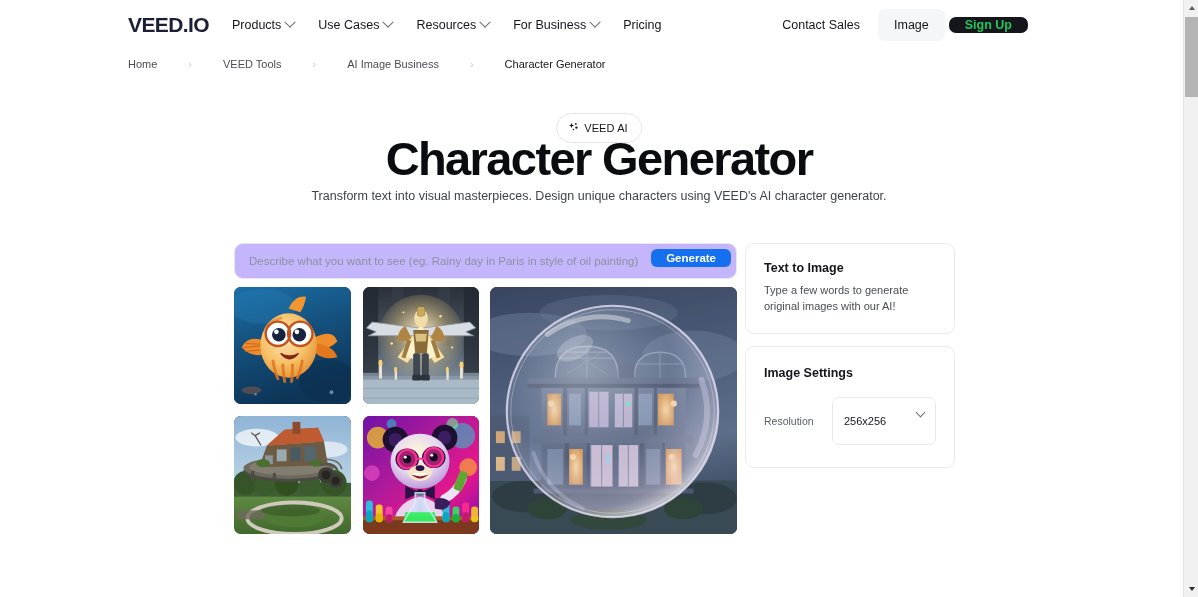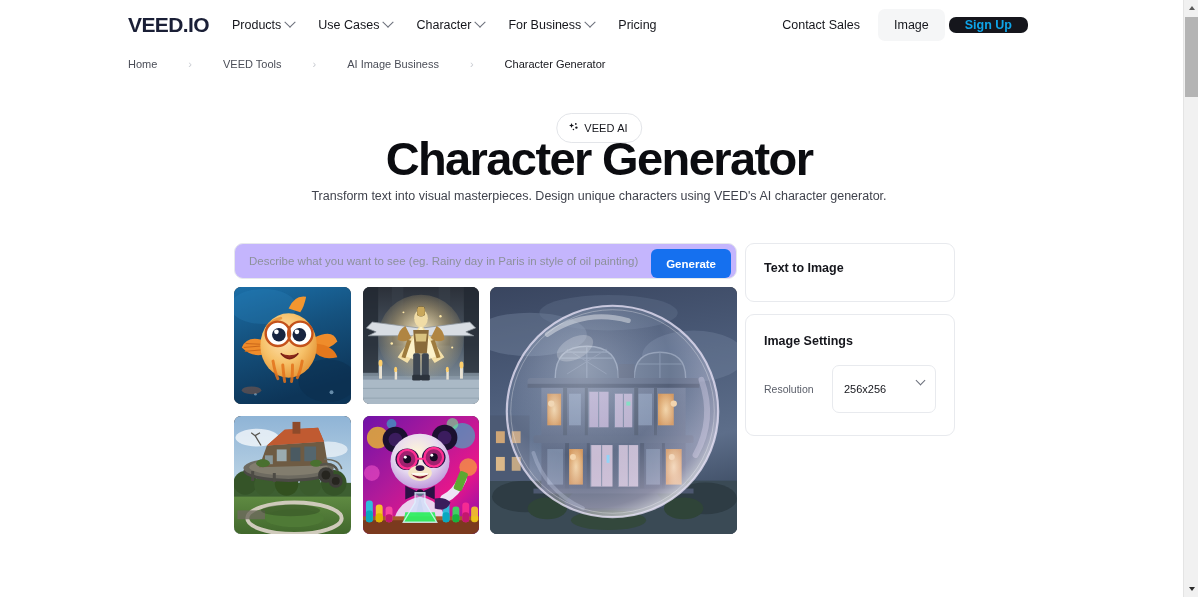--- a/index.html
+++ b/index.html
@@ -58,21 +58,21 @@
     margin-right: 14px; white-space: nowrap;
   }
   .btn-login {
     font-size: 12.5px; color: #15161c;
     background: #f5f6f7;
     border: none; border-radius: 7px;
     padding: 9px 16px; cursor: pointer;
     font-family: inherit;
   }
   .btn-signup {
-    font-size: 12.5px; font-weight: 700; color: #0ea5e9;
+    font-size: 12.5px; font-weight: 700; color: #22c55e;
     background: #15161c;
     border: none; border-radius: 7px;
     padding: 1px 16px; cursor: pointer;
     font-family: inherit; white-space: nowrap;
   }
 
   
   .breadcrumb {
     position: absolute; left: 128px; top: 58px;
     display: flex; align-items: center; gap: 17px;
@@ -127,21 +127,21 @@
   .prompt-input {
     flex: 1; height: 100%;
     border: none; outline: none; background: transparent;
     padding: 0 14px;
     font-size: 11.5px; color: #15161c;
     font-family: inherit;
   }
   .prompt-input::placeholder { color: #8d919b; }
   .btn-generate {
     position: absolute; right: 5px; top: 5px;
-    height: 29px;
+    height: 18px;
     background: #1570ef;
     color: #ffffff;
     border: none; border-radius: 6px;
     padding: 0 15px;
     font-size: 11.5px; font-weight: 700;
     cursor: pointer;
     font-family: inherit;
     text-align: right;
   }
 
@@ -245,21 +245,21 @@
     <div class="nav-links">
       <div class="nav-link">
         <span>Products</span>
         <span class="chev"></span>
       </div>
       <div class="nav-link">
         <span>Use Cases</span>
         <span class="chev"></span>
       </div>
       <div class="nav-link">
-        <span>Character</span>
+        <span>Resources</span>
         <span class="chev"></span>
       </div>
       <div class="nav-link">
         <span>For Business</span>
         <span class="chev"></span>
       </div>
       <div class="nav-link">
         <span>Pricing</span>
       </div>
     </div>
@@ -685,20 +685,21 @@
         <rect x="111" y="92" width="7" height="16" rx="3" fill="#ffe016" opacity="0.8"></rect>
 
         <path d="M74 84 q10 -2 16 4 q-4 10 -16 6 Z" fill="#3a1d5c"></path>
       </svg>
     </div>
   </div>
 
   <div class="side">
     <div class="card">
       <div class="card-title">Text to Image</div>
+      <div class="card-body">Type a few words to generate original images with our AI!</div>
     </div>
 
     <div class="card settings">
       <div class="card-title">Image Settings</div>
       <div class="setting-row">
         <div class="setting-label">Resolution</div>
         <div class="select">
           <span class="select-value">256x256</span>
           <span class="select-chev"></span>
         </div>

